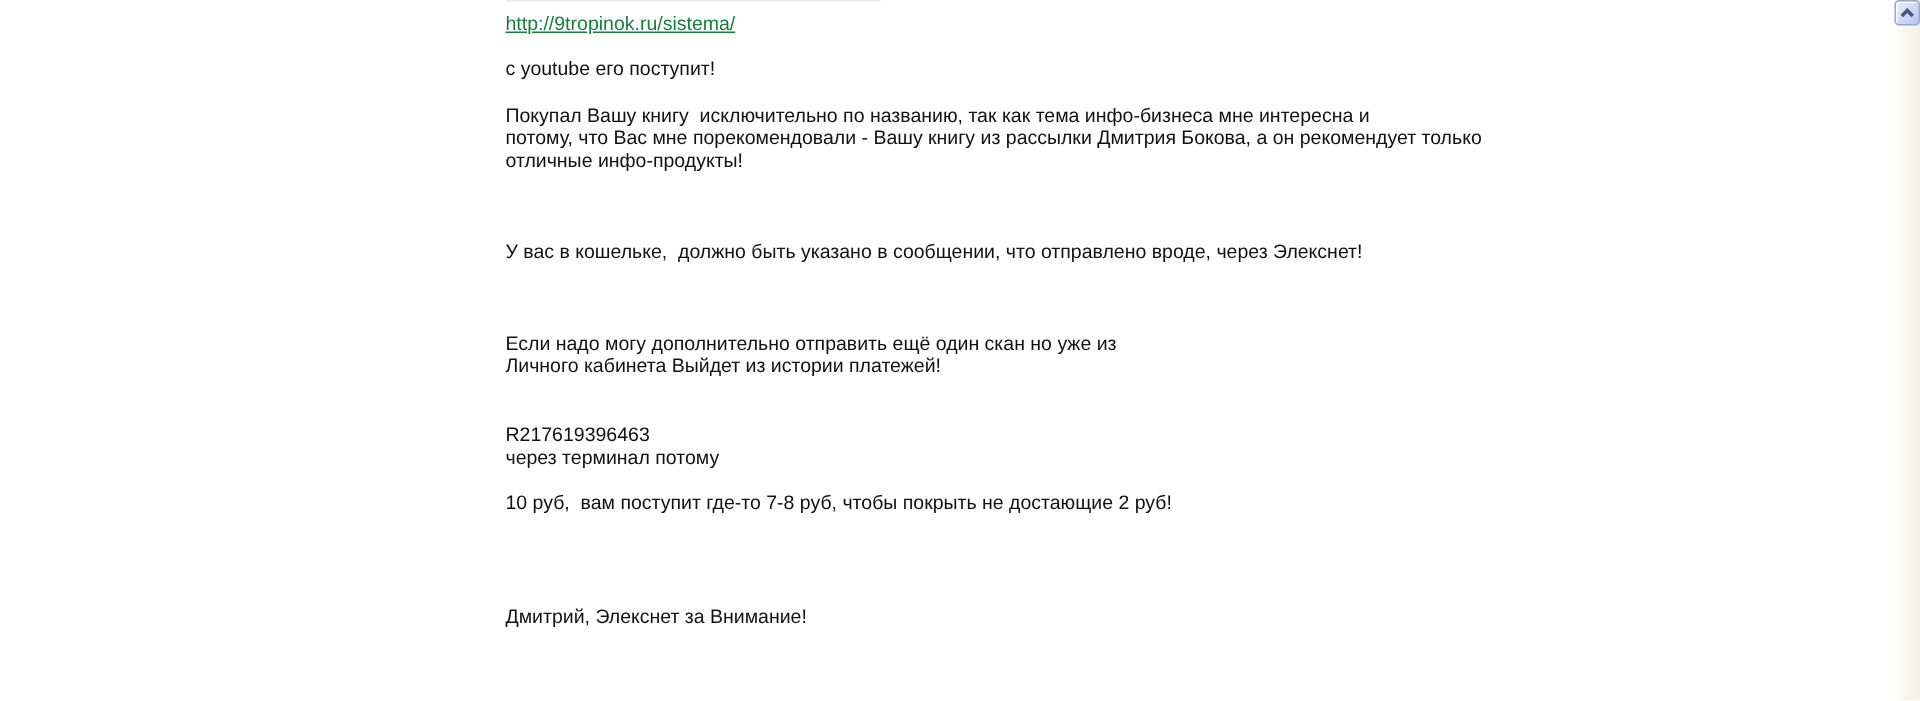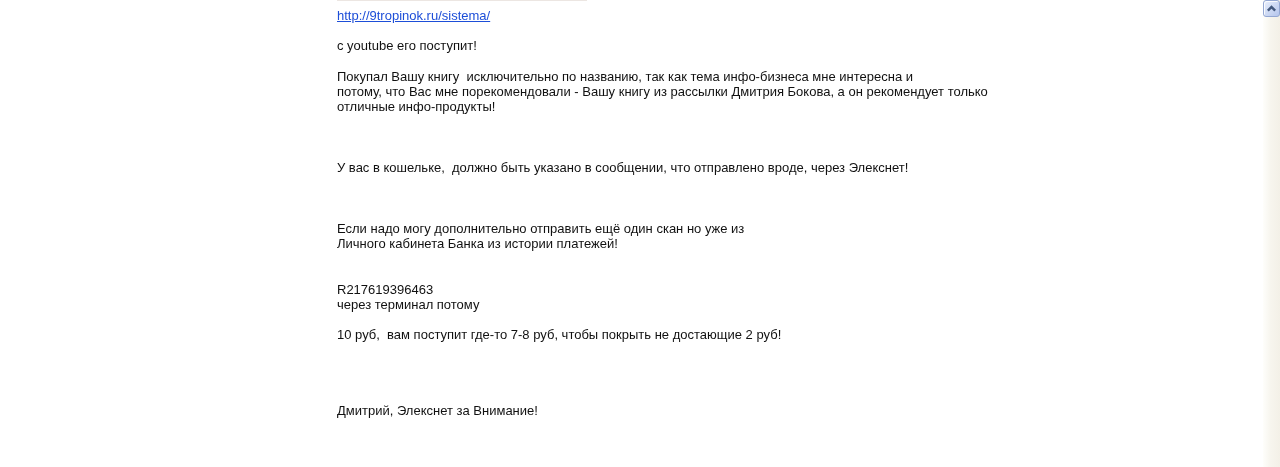--- a/index.html
+++ b/index.html
@@ -18,21 +18,21 @@
     width: 700px;
     font-size: 13px;
     line-height: 15.2px;
     color: #111111;
   }
   .line {
     white-space: pre-wrap;
     min-height: 15.2px;
   }
   .line a {
-    color: #1d4ed8;
+    color: #15803d;
     text-decoration: underline;
     cursor: pointer;
   }
   .clipped-fragment {
     position: absolute;
     left: 337px;
     top: 0;
     width: 250px;
     height: 1px;
     background: #ece6e2;
@@ -86,21 +86,21 @@
       <div class="line text">потому, что Вас мне порекомендовали - Вашу книгу из рассылки Дмитрия Бокова, а он рекомендует только</div>
       <div class="line text">отличные инфо-продукты!</div>
       <div class="line blank"></div>
       <div class="line blank"></div>
       <div class="line blank"></div>
       <div class="line text">У вас в кошельке,  должно быть указано в сообщении, что отправлено вроде, через Элекснет!</div>
       <div class="line blank"></div>
       <div class="line blank"></div>
       <div class="line blank"></div>
       <div class="line text">Если надо могу дополнительно отправить ещё один скан но уже из</div>
-      <div class="line text">Личного кабинета Банка из истории платежей!</div>
+      <div class="line text">Личного кабинета Выйдет из истории платежей!</div>
       <div class="line blank"></div>
       <div class="line blank"></div>
       <div class="line text">R217619396463</div>
       <div class="line text">через терминал потому</div>
       <div class="line blank"></div>
       <div class="line text">10 руб,  вам поступит где-то 7-8 руб, чтобы покрыть не достающие 2 руб!</div>
       <div class="line blank"></div>
       <div class="line blank"></div>
       <div class="line blank"></div>
       <div class="line blank"></div>

